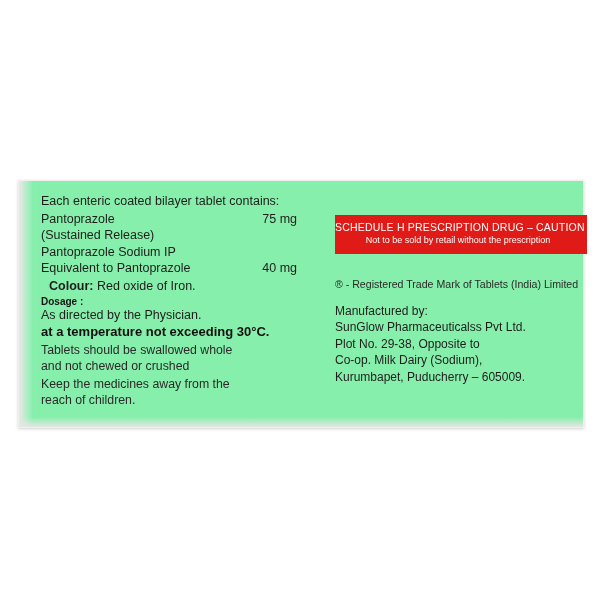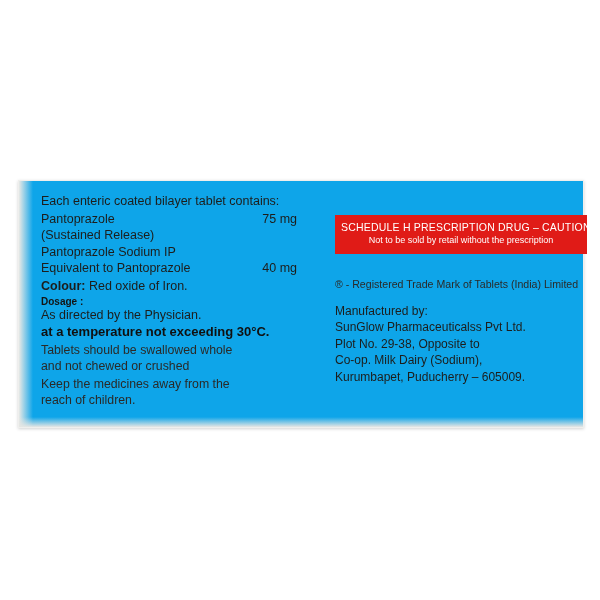--- a/index.html
+++ b/index.html
@@ -19,21 +19,21 @@
     height: 600px;
     background: #ffffff;
   }
   
   .panel {
     position: absolute;
     left: 18px;
     top: 180px;
     width: 564px;
     height: 246px;
-    background: #0ea5e9;
+    background: #86efac;
     box-shadow: 0 1px 3px rgba(0,0,0,0.18);
     border: 1px solid #efefed;
   }
   
   .panel:before {
     content: "";
     position: absolute;
     left: 0; top: 0; bottom: 0;
     width: 14px;
     background: linear-gradient(to right, #e9e9e6, rgba(255,255,255,0));
@@ -87,21 +87,21 @@
     font-size: 12.5px;
     color: #1d1d1b;
     line-height: 1.32;
   }
   .colour-line {
     font-size: 12.5px;
     color: #1d1d1b;
     line-height: 1.34;
     margin-top: 1px;
   }
-  .colour-line b { font-weight: bold; }
+  .colour-line b { font-weight: bold; margin-left: 8px; }
   .dosage-head {
     margin-top: 2px;
     font-size: 10px;
     font-weight: bold;
     color: #141414;
   }
   .storage {
     margin-top: 2px;
     font-size: 13px;
     font-weight: bold;
@@ -114,21 +114,21 @@
     color: #2a2a28;
     line-height: 1.26;
   }
 
   
   .sched-box {
     margin-top: 22px;
     background: #e01b17;
     color: #ffffff;
     text-align: center;
-    padding: 6px 6px 7px 6px;
+    padding: 6px 6px 7px 0;
     width: 252px;
     box-sizing: border-box;
   }
   .sched-title {
     font-size: 10.5px;
     letter-spacing: 0.2px;
     line-height: 1.25;
     white-space: nowrap;
   }
   .sched-sub {

